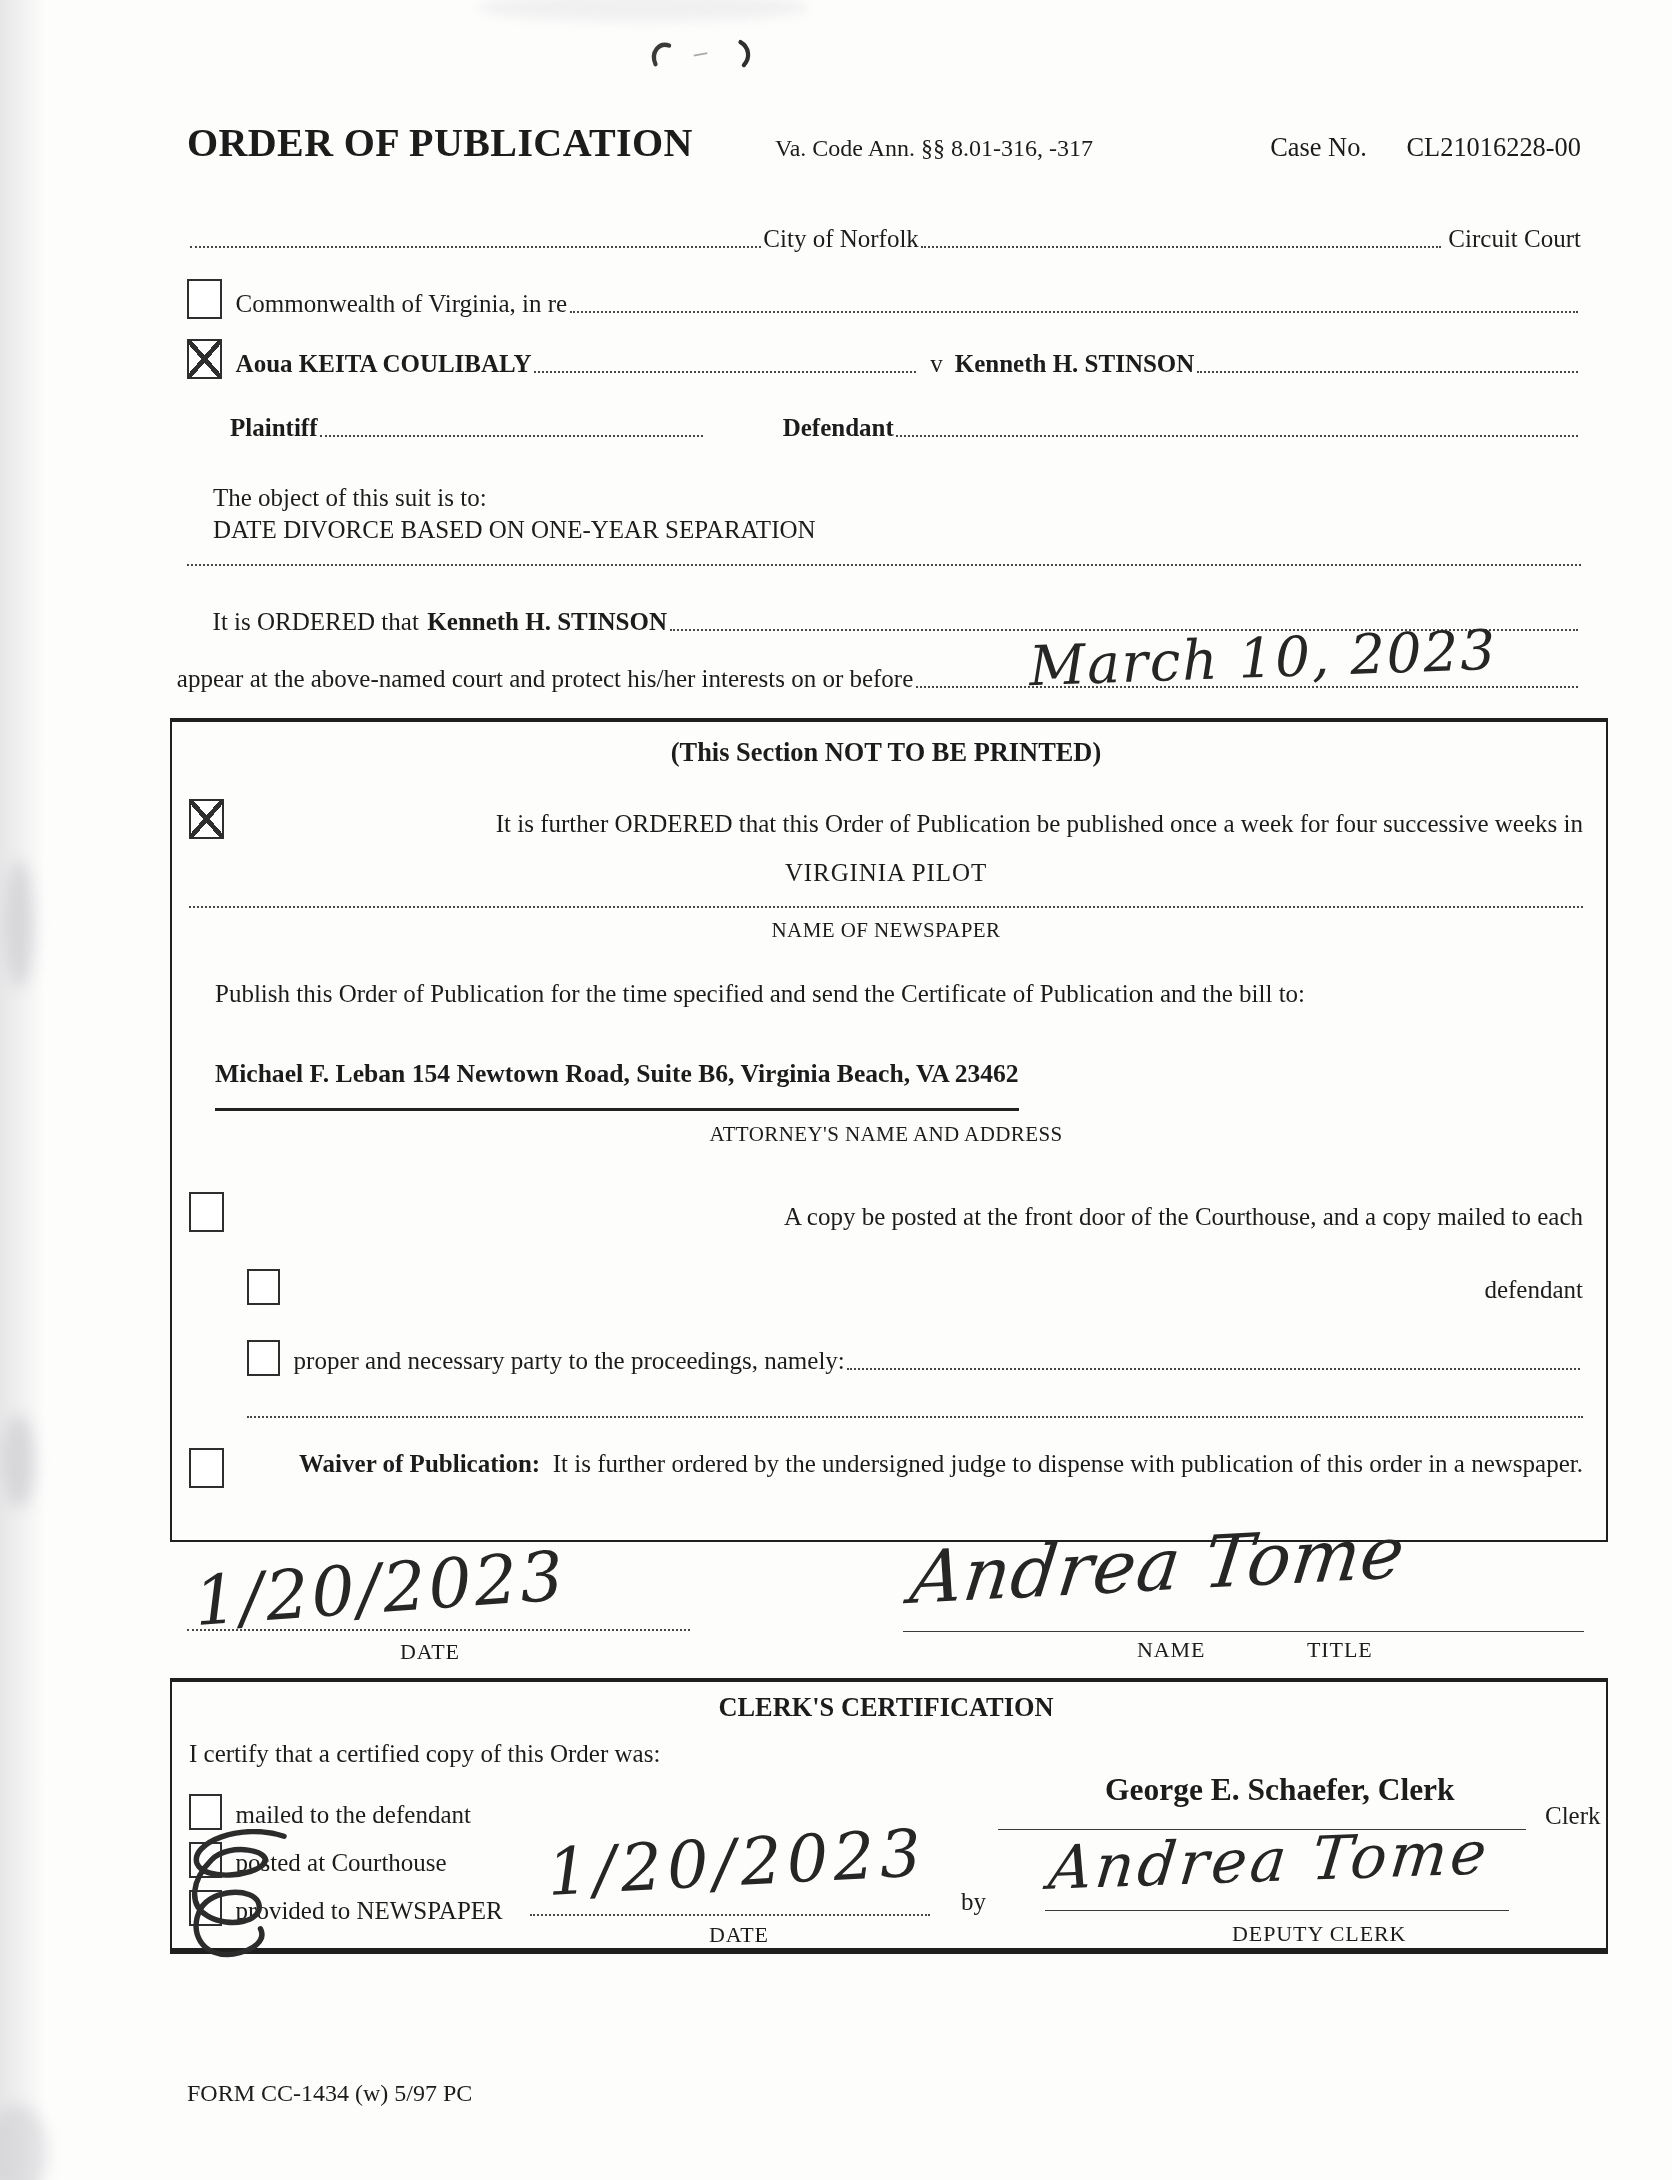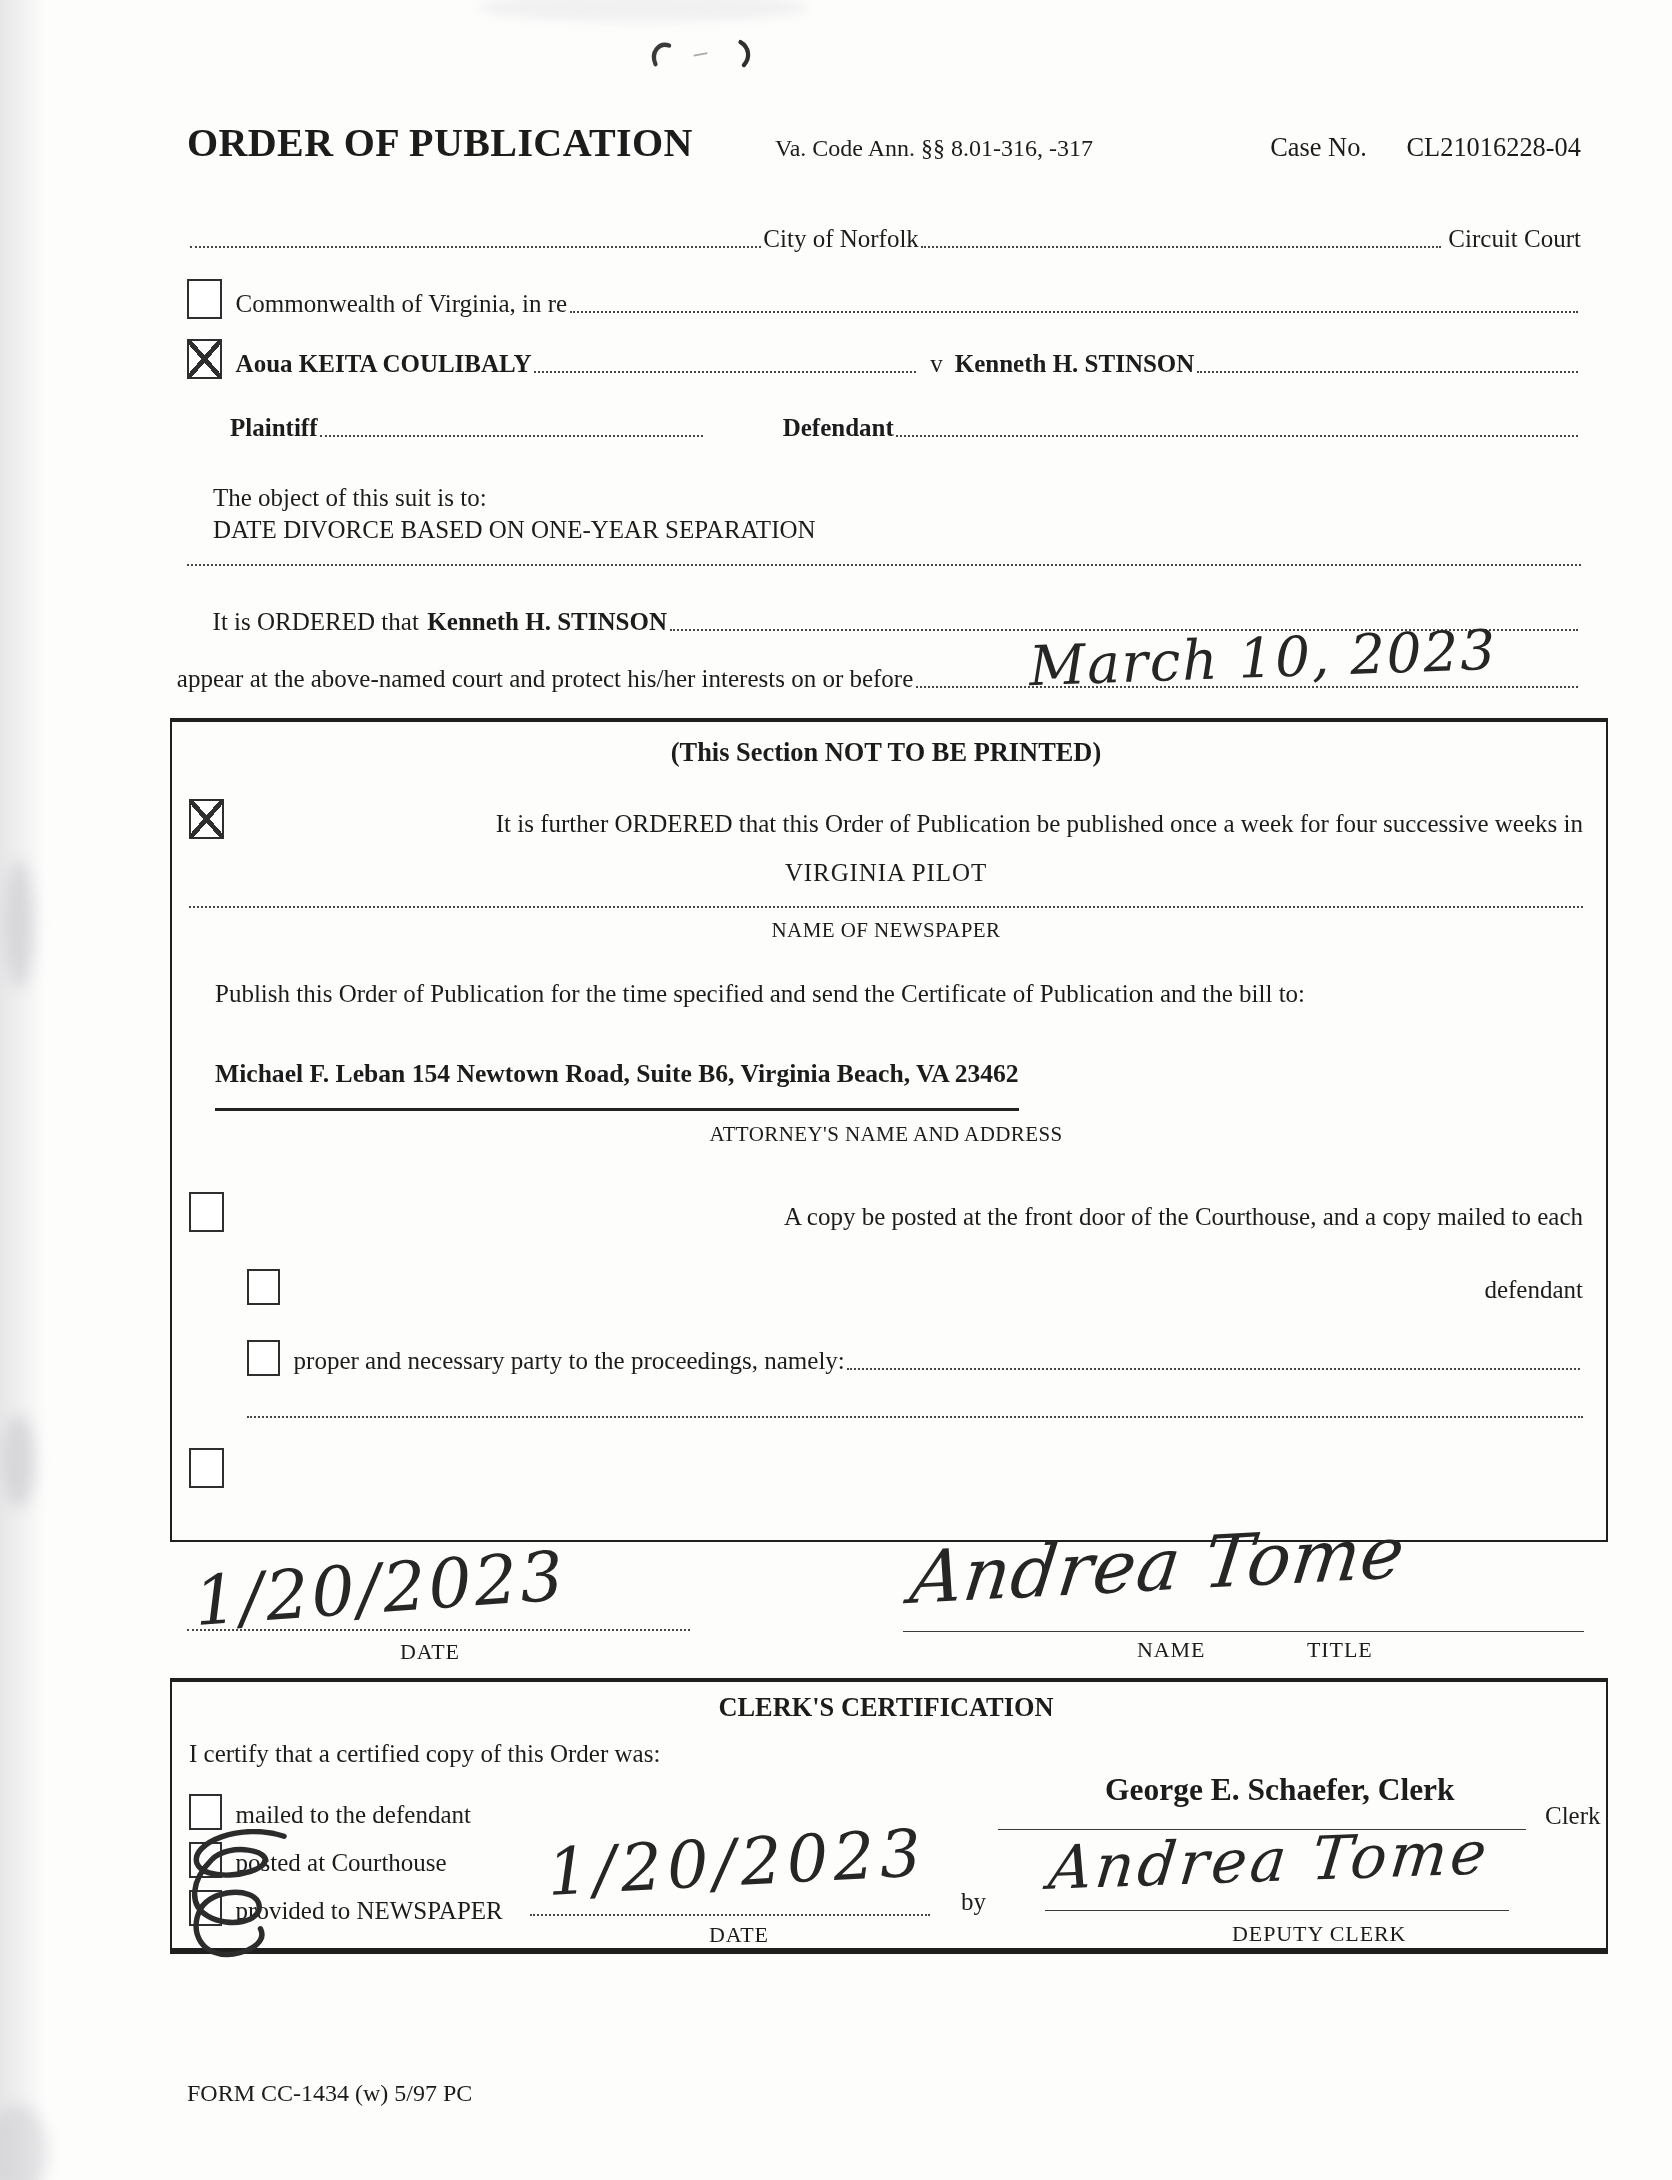--- a/index.html
+++ b/index.html
@@ -64,21 +64,21 @@
     <path d="M110,6 C120,12 122,24 114,33" stroke="#2f2f2f" stroke-width="5" fill="none" stroke-linecap="round"></path>
     <path d="M55,22 l16,-3" stroke="#aaa" stroke-width="2" fill="none"></path>
   </svg>
 
   <div class="content">
 
     <div class="abs row" style="top:119px; align-items:baseline;">
       <span class="title">ORDER OF PUBLICATION</span>
       <span class="coderef">Va. Code Ann. §§ 8.01-316, -317</span>
       <span class="caseno">Case No.</span>
-      <span class="caseno" style="margin-left:20.4px;">CL21016228-04</span>
+      <span class="caseno" style="margin-left:20.4px;">CL21016228-00</span>
     </div>
 
     <div class="abs row t" style="top:223px;">
       <span class="leader" style="flex:1.1;"></span>
       <span>City of Norfolk</span>
       <span class="leader"></span>
       <span style="margin-left:5.1px;">Circuit Court</span>
     </div>
 
     <div class="abs row t" style="top:279px;">
@@ -151,20 +151,22 @@
       <div class="abs row t" style="top:618px; left:75px;">
         <span class="cb cb-sm"></span>
         <span style="margin-left:13.6px;">proper and necessary party to the proceedings, namely:</span>
         <span class="leader"></span>
       </div>
 
       <div class="abs dotline" style="top:694px; left:75px;"></div>
 
       <div class="abs row" style="top:726px; align-items:flex-start;">
         <span class="cb"></span>
+        <span class="t" style="margin-left:13.6px;"><span class="b">Waiver of Publication:</span>&nbsp;
+          <span>It is further ordered by the undersigned judge to dispense with publication of this order in a newspaper.</span></span>
       </div>
     </div>
 
     <div class="abs" style="top:1542px; height:145px;">
       <span class="hand" style="position:absolute; left:6.8px; top:6.8px; font-size:68px; transform:rotate(-4deg); letter-spacing:2.6px;">1/20/2023</span>
       <div class="dotline" style="position:absolute; left:0; top:87px; width:503px;"></div>
       <div class="lbl-sm" style="position:absolute; left:213px; top:97px;">DATE</div>
 
       <span class="hand" style="position:absolute; left:724px; top:-19px; font-size:72px; transform:rotate(-3deg) skewX(-10deg); letter-spacing:0.9px;">Andrea Tome</span>
       <div class="solidline" style="position:absolute; left:716px; top:89px; width:681px;"></div>

